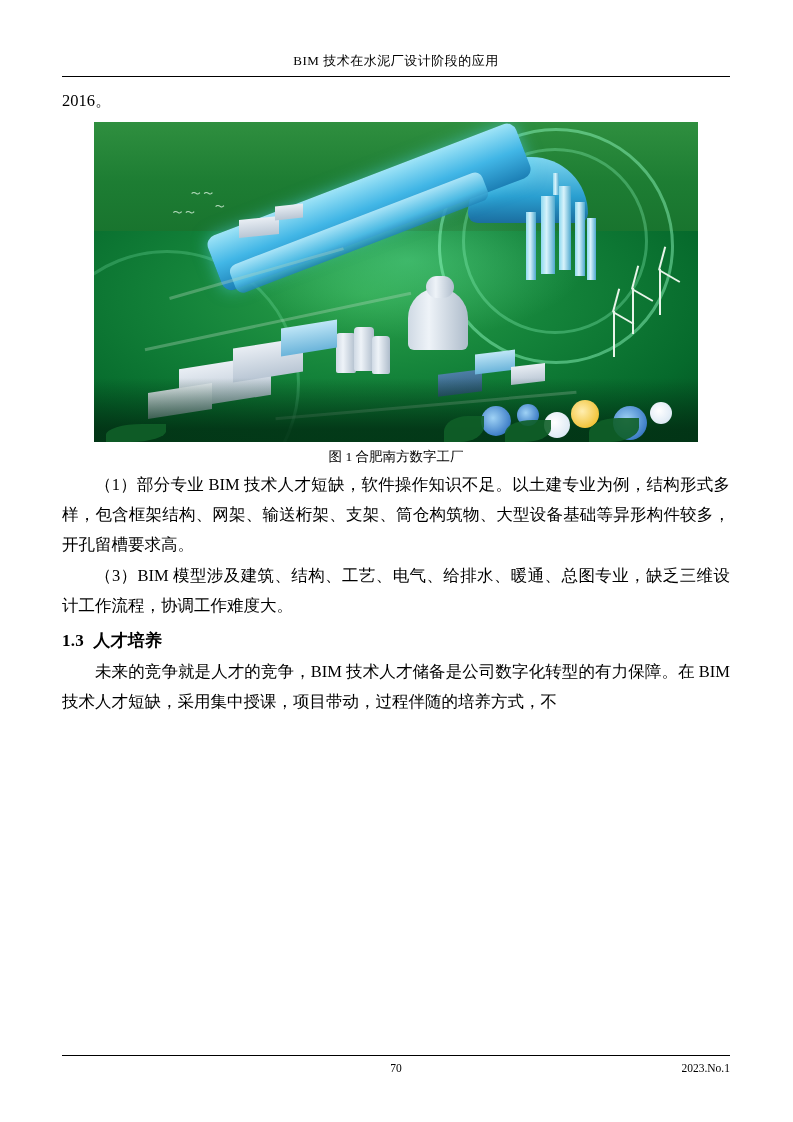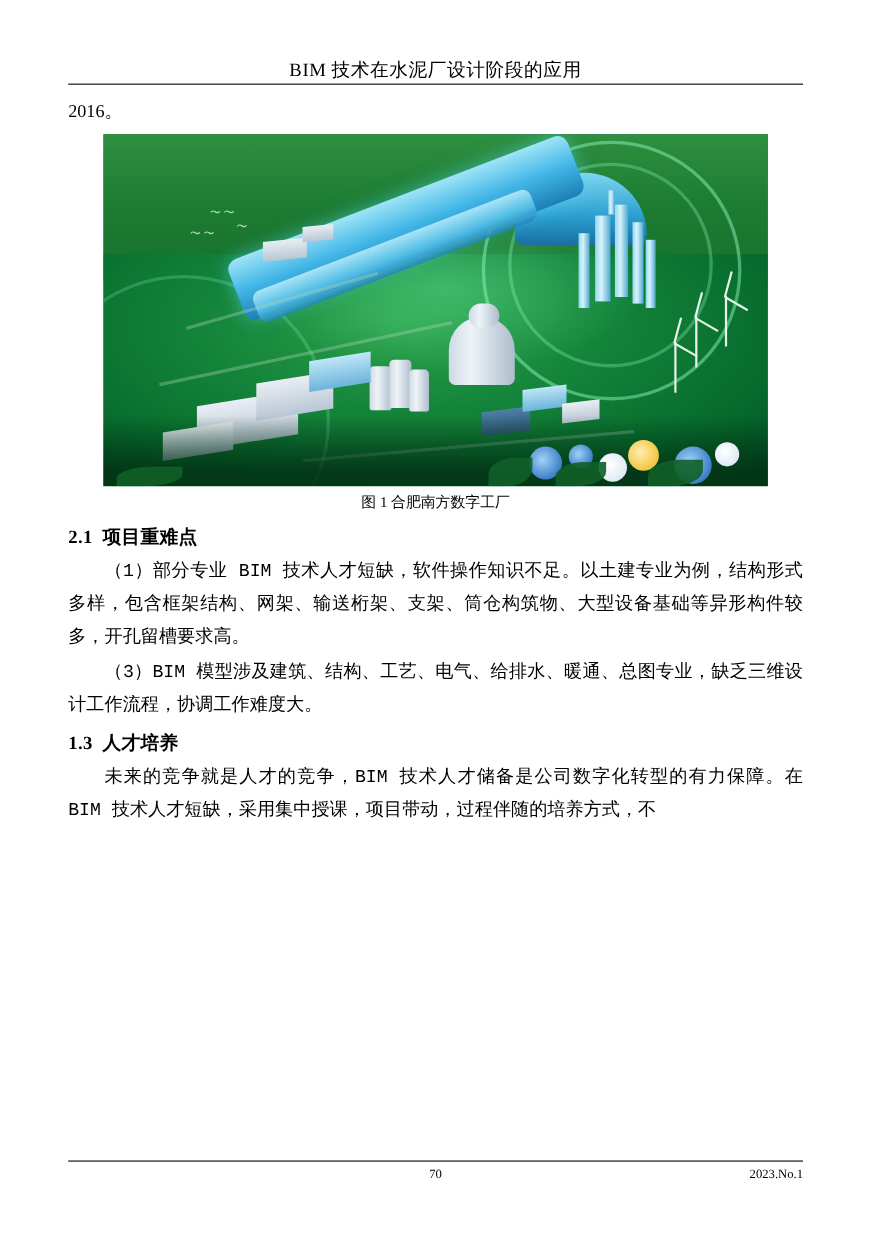--- a/index.html
+++ b/index.html
@@ -22,21 +22,21 @@
     height: 1122px;
     box-sizing: border-box;
   }
   
   .header {
     position: absolute;
     left: 62px;
     top: 52px;
     width: 668px;
     text-align: center;
-    font-size: 17px;
+    font-size: 13px;
     letter-spacing: 0.5px;
     color: #000;
   }
   .header-rule {
     position: absolute;
     left: 62px;
     top: 76px;
     width: 668px;
     height: 0;
     border-top: 1.1px solid #000;
@@ -84,21 +84,20 @@
     text-align: justify;
     text-justify: inter-ideograph;
   }
   .para {
     font-size: 16.5px;
     line-height: 30px;
     text-indent: 33px;
     text-align: justify;
     text-justify: inter-ideograph;
     margin-top: 1px;
-    font-family: Liberation Mono, monospace;
   }
   h2.sec {
     font-size: 17px;
     font-weight: bold;
     line-height: 31px;
     margin-top: 4px;
     letter-spacing: 0.3px;
   }
   h2.sec .num {
     margin-right: 9px;
@@ -303,23 +302,20 @@
         <div class="f-flower f-petal-blue" style="left:86%;bottom:2px;width:34px;height:34px;"></div>
         <div class="f-flower f-petal-white" style="left:92%;bottom:18px;width:22px;height:22px;"></div>
         <div class="f-leaf" style="left:58%;bottom:0;width:40px;height:26px;"></div>
         <div class="f-leaf" style="left:68%;bottom:0;width:46px;height:22px;"></div>
         <div class="f-leaf" style="left:82%;bottom:0;width:50px;height:24px;"></div>
         <div class="f-leaf" style="left:2%;bottom:0;width:60px;height:18px;"></div>
       </div>
       <div class="fig-caption">图 1  合肥南方数字工厂</div>
     </div>
 
-    <h2 class="sec">
-      <span class="num">2.1</span><span>项目重难点</span>
-    </h2>
     <p class="para">（1）部分专业 BIM 技术人才短缺，软件操作知识不足。以土建专业为例，结构形式多样，包含框架结构、网架、输送桁架、支架、筒仓构筑物、大型设备基础等异形构件较多，开孔留槽要求高。</p>
     <p class="para">（3）BIM 模型涉及建筑、结构、工艺、电气、给排水、暖通、总图专业，缺乏三维设计工作流程，协调工作难度大。</p>
 
 
     <h2 class="sec">
       <span class="num">1.3</span><span>人才培养</span>
     </h2>
     <p class="para">未来的竞争就是人才的竞争，BIM 技术人才储备是公司数字化转型的有力保障。在 BIM 技术人才短缺，采用集中授课，项目带动，过程伴随的培养方式，不</p>
 
   </div>

